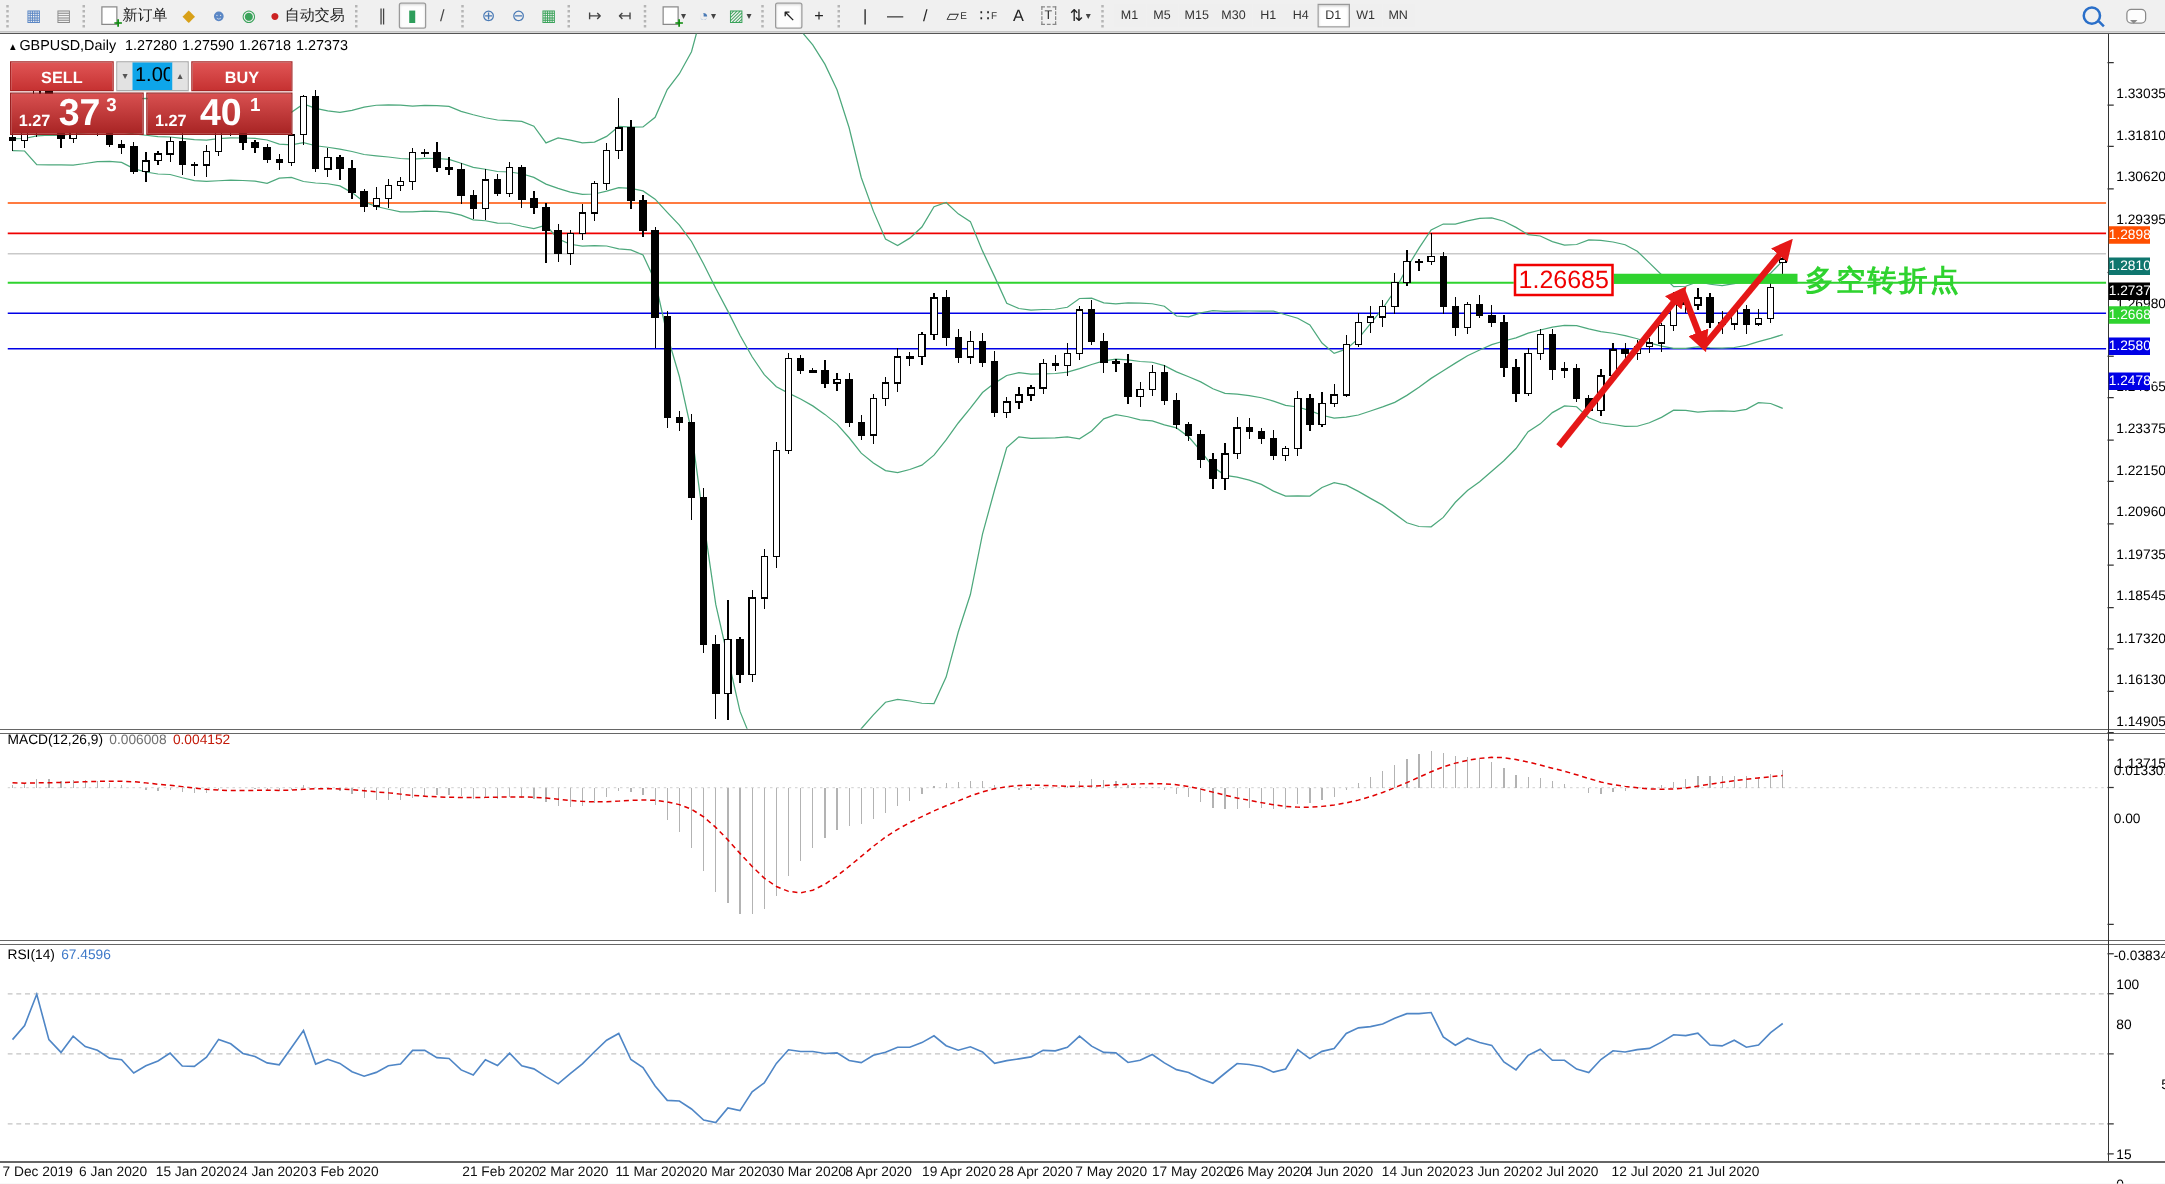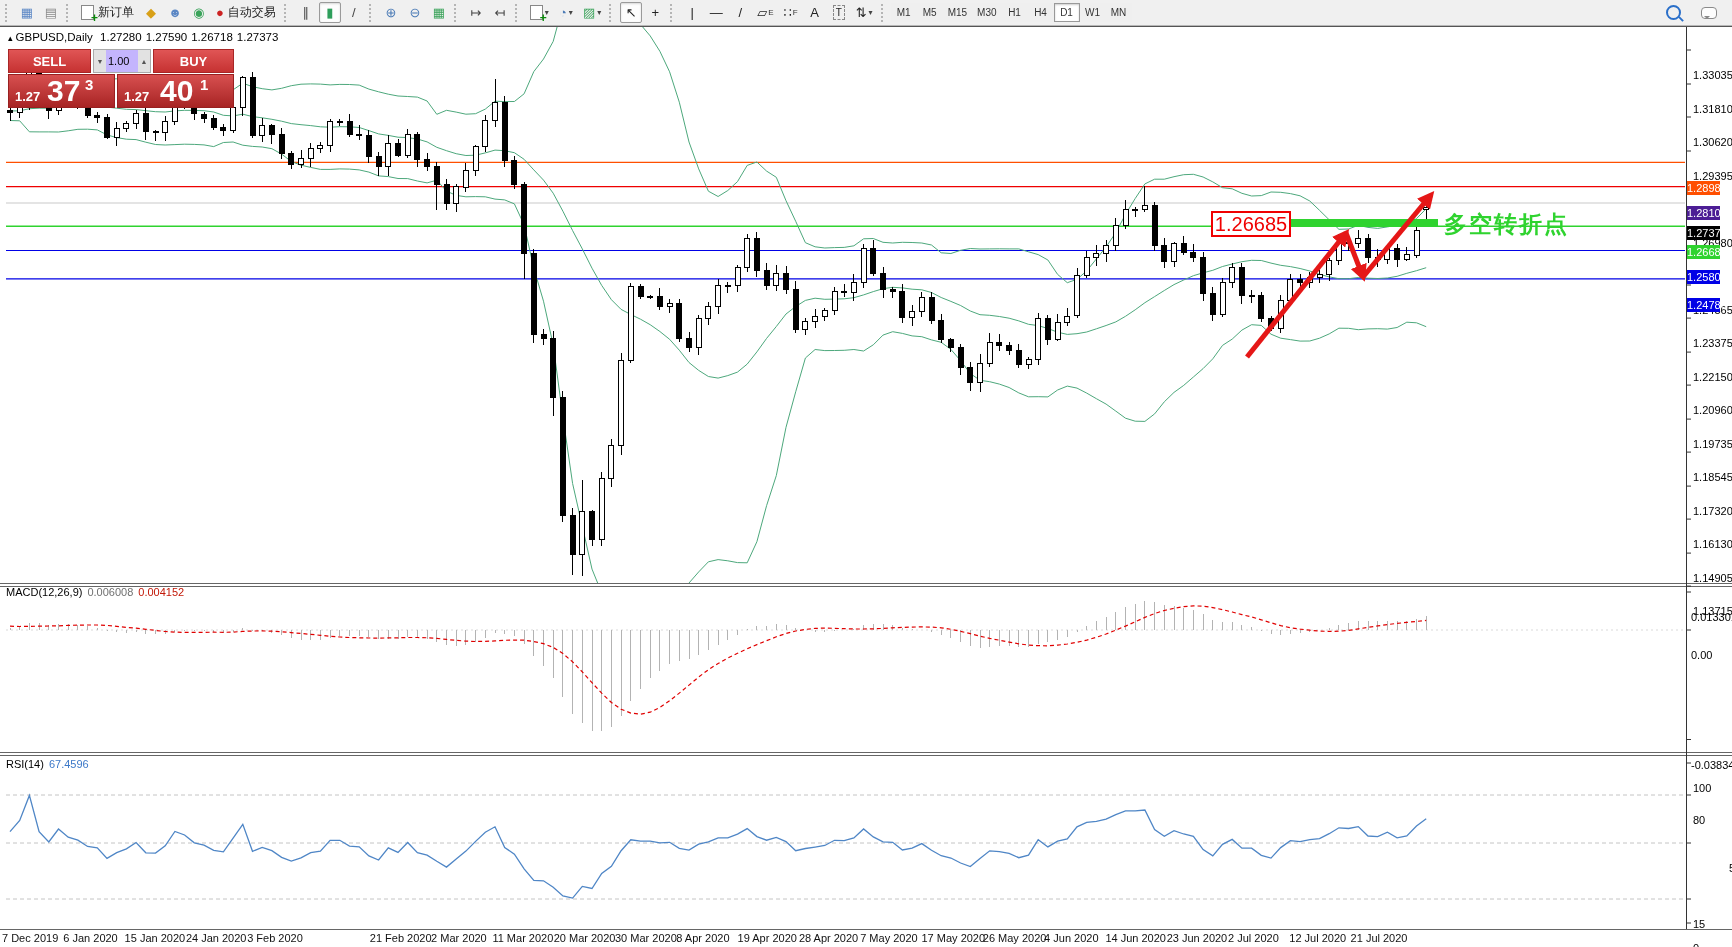--- a/index.html
+++ b/index.html
@@ -44,21 +44,21 @@
   .indlabel .vb{color:#3c78c8;margin-left:5px;}
   
   #tpanel{position:absolute;left:8px;top:49px;width:226px;z-index:5;font-family:"Liberation Sans",sans-serif;border-radius:18px;}
   .tp-row1{display:flex;height:24px;gap:2px;}
   .tp-sell,.tp-buy{border:1px solid #a82626;background:linear-gradient(#e05555,#c63232);color:#fff;
        font-size:13px;font-weight:bold;cursor:pointer;}
   .tp-sell{width:84px;}
   .tp-buy{width:82px;}
   .tp-spin{display:flex;width:56px;border:1px solid #aaa;background:#e9e9e9;}
   .tp-dn,.tp-up{width:14px;border:none;background:#e2e2e2;color:#555;font-size:7px;padding:0;cursor:pointer;}
-  .tp-vol{width:28px;border:none;background:#c4b5fd;font-size:11px;text-align:left;padding:0 2px;color:#000;}
+  .tp-vol{width:28px;border:none;background:#0ea5e9;font-size:16px;text-align:center;padding:0 2px;color:#000;}
   .tp-row2{display:flex;height:34px;gap:2px;margin-top:1px;}
   .tp-price{position:relative;background:linear-gradient(#d85050,#a82424);border:1px solid #992020;color:#fff;}
   .tp-price.s{width:105px;}
   .tp-price.b{width:115px;}
   .tp-small{position:absolute;left:6px;bottom:3px;font-size:13px;font-weight:bold;}
   .tp-big{position:absolute;left:38px;bottom:-1px;font-size:30px;font-weight:bold;letter-spacing:0px;}
   .tp-sup{position:absolute;left:76px;top:1px;font-size:15px;font-weight:bold;}
   .tp-price.b .tp-big{left:42px;}
   .tp-price.b .tp-sup{left:82px;}
   
@@ -717,21 +717,21 @@
       <div class="ytick" style="left: 1693px; top: 337.065px;">1.23375</div>
       <div class="ytick" style="left: 1693px; top: 371.059px;">1.22150</div>
       <div class="ytick" style="left: 1693px; top: 404.081px;">1.20960</div>
       <div class="ytick" style="left: 1693px; top: 438.075px;">1.19735</div>
       <div class="ytick" style="left: 1693px; top: 471.098px;">1.18545</div>
       <div class="ytick" style="left: 1693px; top: 505.091px;">1.17320</div>
       <div class="ytick" style="left: 1693px; top: 538.114px;">1.16130</div>
       <div class="ytick" style="left: 1693px; top: 572.107px;">1.14905</div>
       <div class="ytick" style="left: 1693px; top: 605.13px;">1.13715</div>
       <div class="plabel" style="left: 1687px; top: 181.36px; background: rgb(255, 79, 0);">1.28986</div>
-      <div class="plabel" style="left: 1687px; top: 205.696px; background: #4c1d95;">1.28109</div>
+      <div class="plabel" style="left: 1687px; top: 205.696px; background: #0f766e;">1.28109</div>
       <div class="plabel" style="left: 1687px; top: 226.12px; background: rgb(0, 0, 0);">1.27373</div>
       <div class="plabel" style="left: 1687px; top: 245.212px; background: rgb(47, 211, 47);">1.26685</div>
       <div class="plabel" style="left: 1687px; top: 269.549px; background: rgb(0, 0, 230);">1.25808</div>
       <div class="plabel" style="left: 1687px; top: 297.91px; background: rgb(0, 0, 230);">1.24786</div>
       <div class="mtick" style="left: 1691px; top: 610.999px;">0.013301</div>
       <div class="mtick" style="left: 1691px; top: 649px;">0.00</div>
       <div class="mtick" style="left: 1691px; top: 758.546px;">-0.038343</div>
       <div class="rtick" style="left: 1693px; top: 782px;">100</div>
       <div class="rtick" style="left: 1693px; top: 814px;">80</div>
       <div class="rtick" style="left: 1693px; top: 862px; padding-left: 36px;">50</div>

